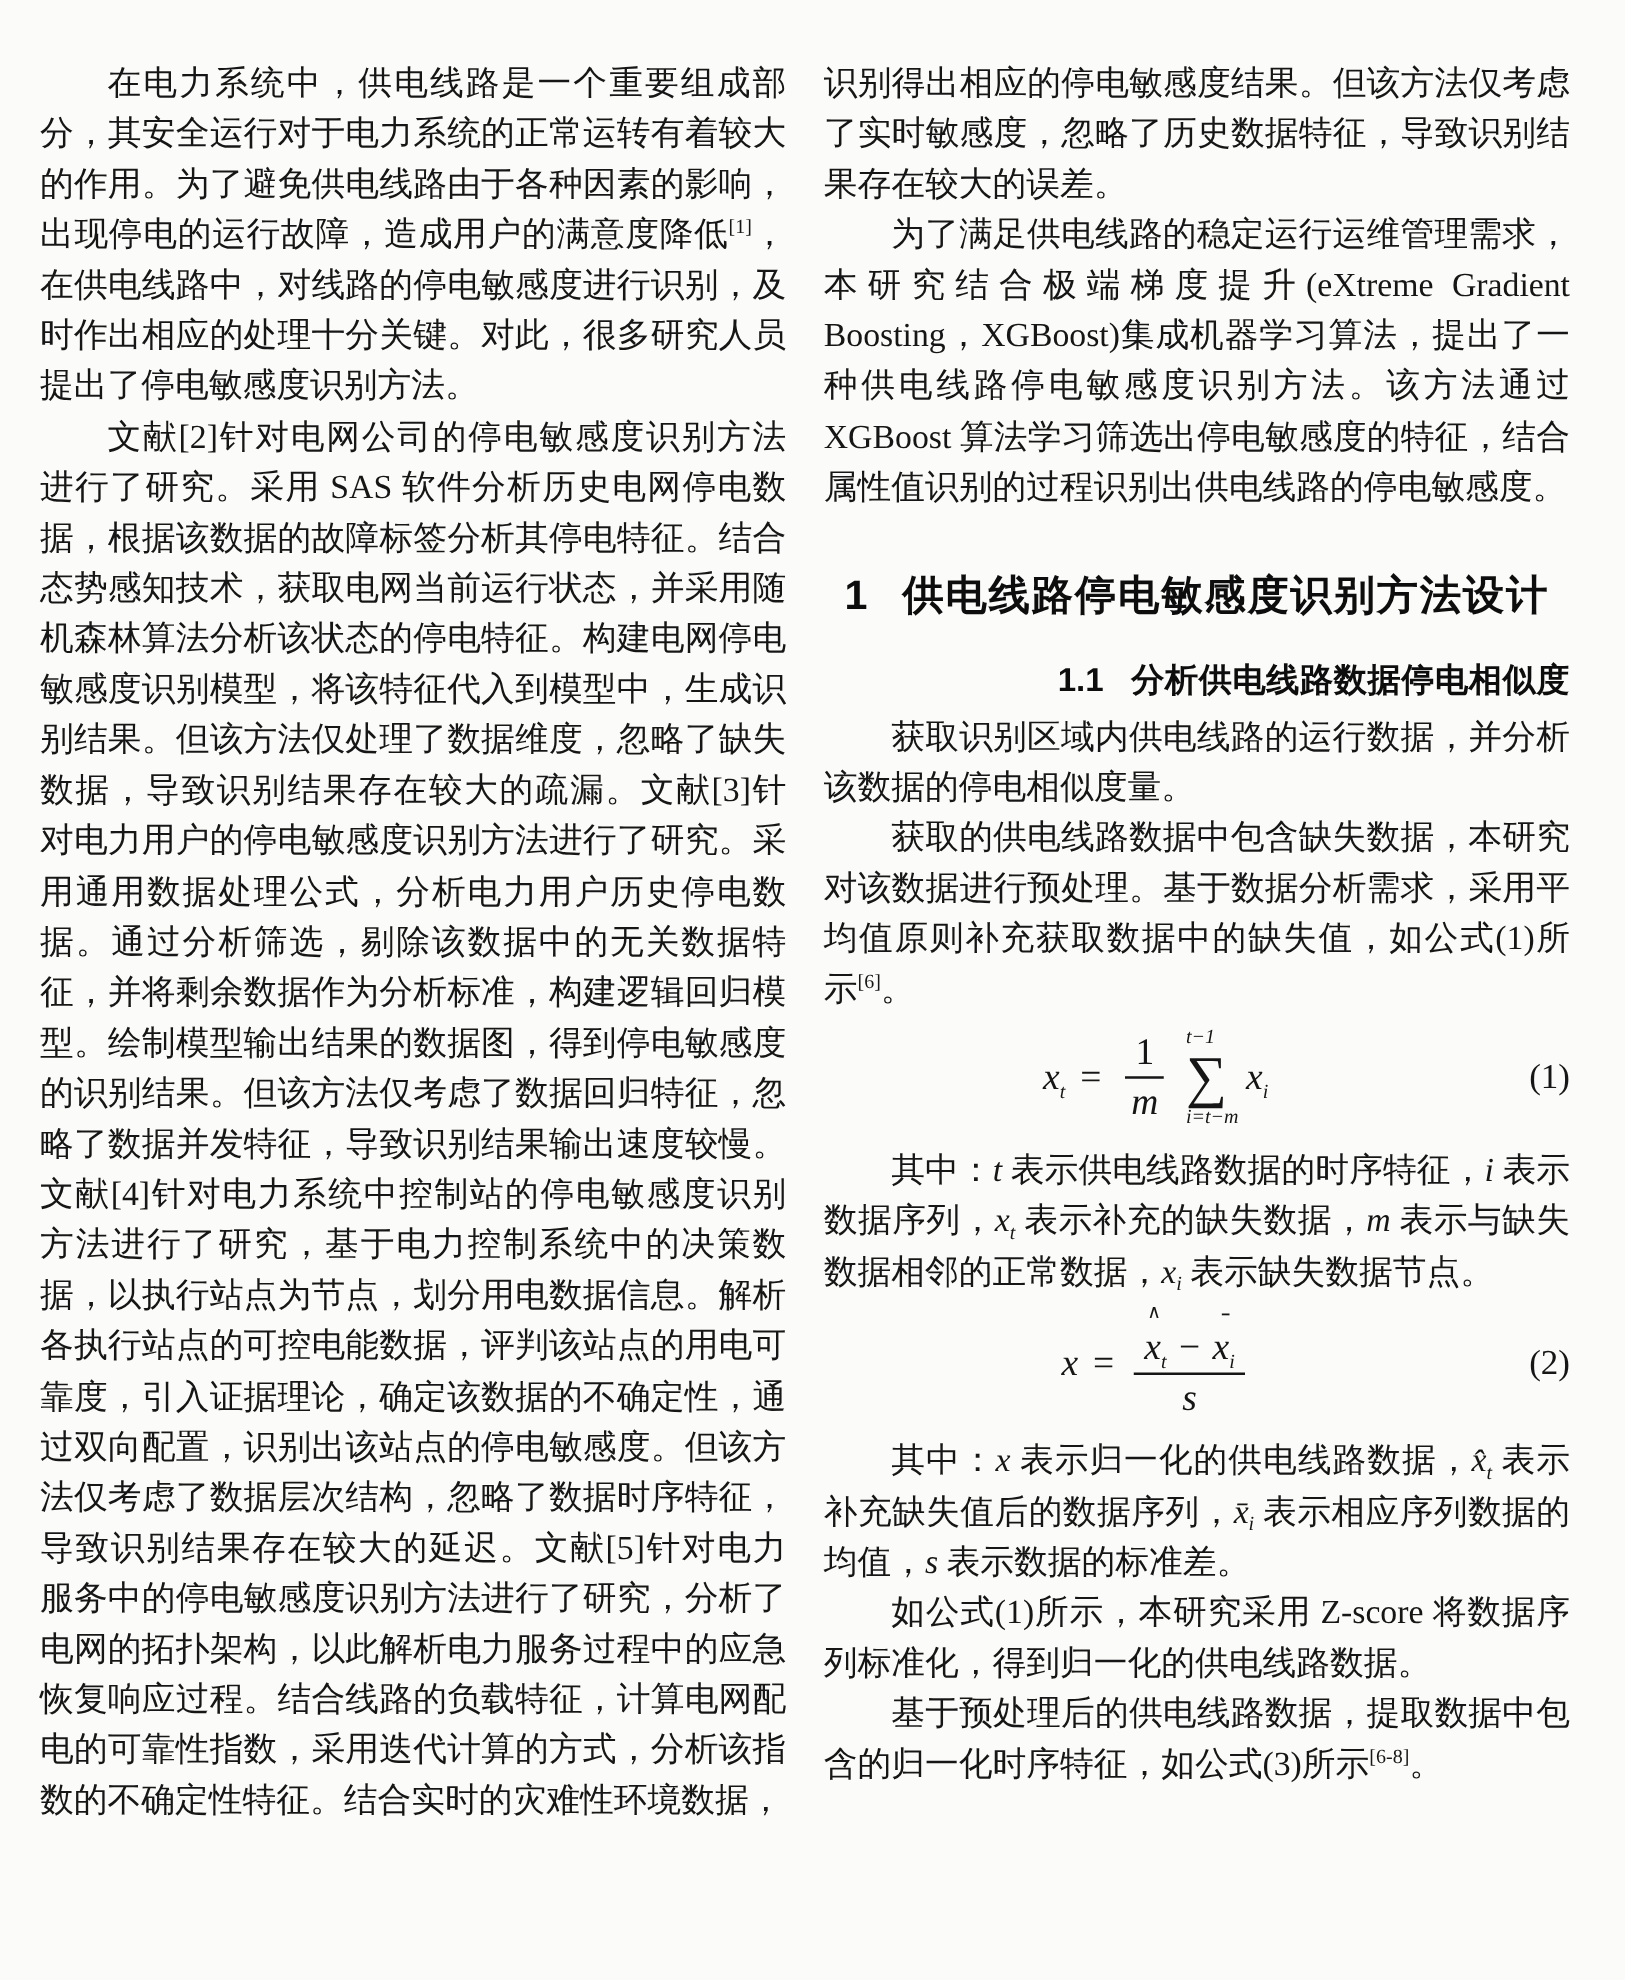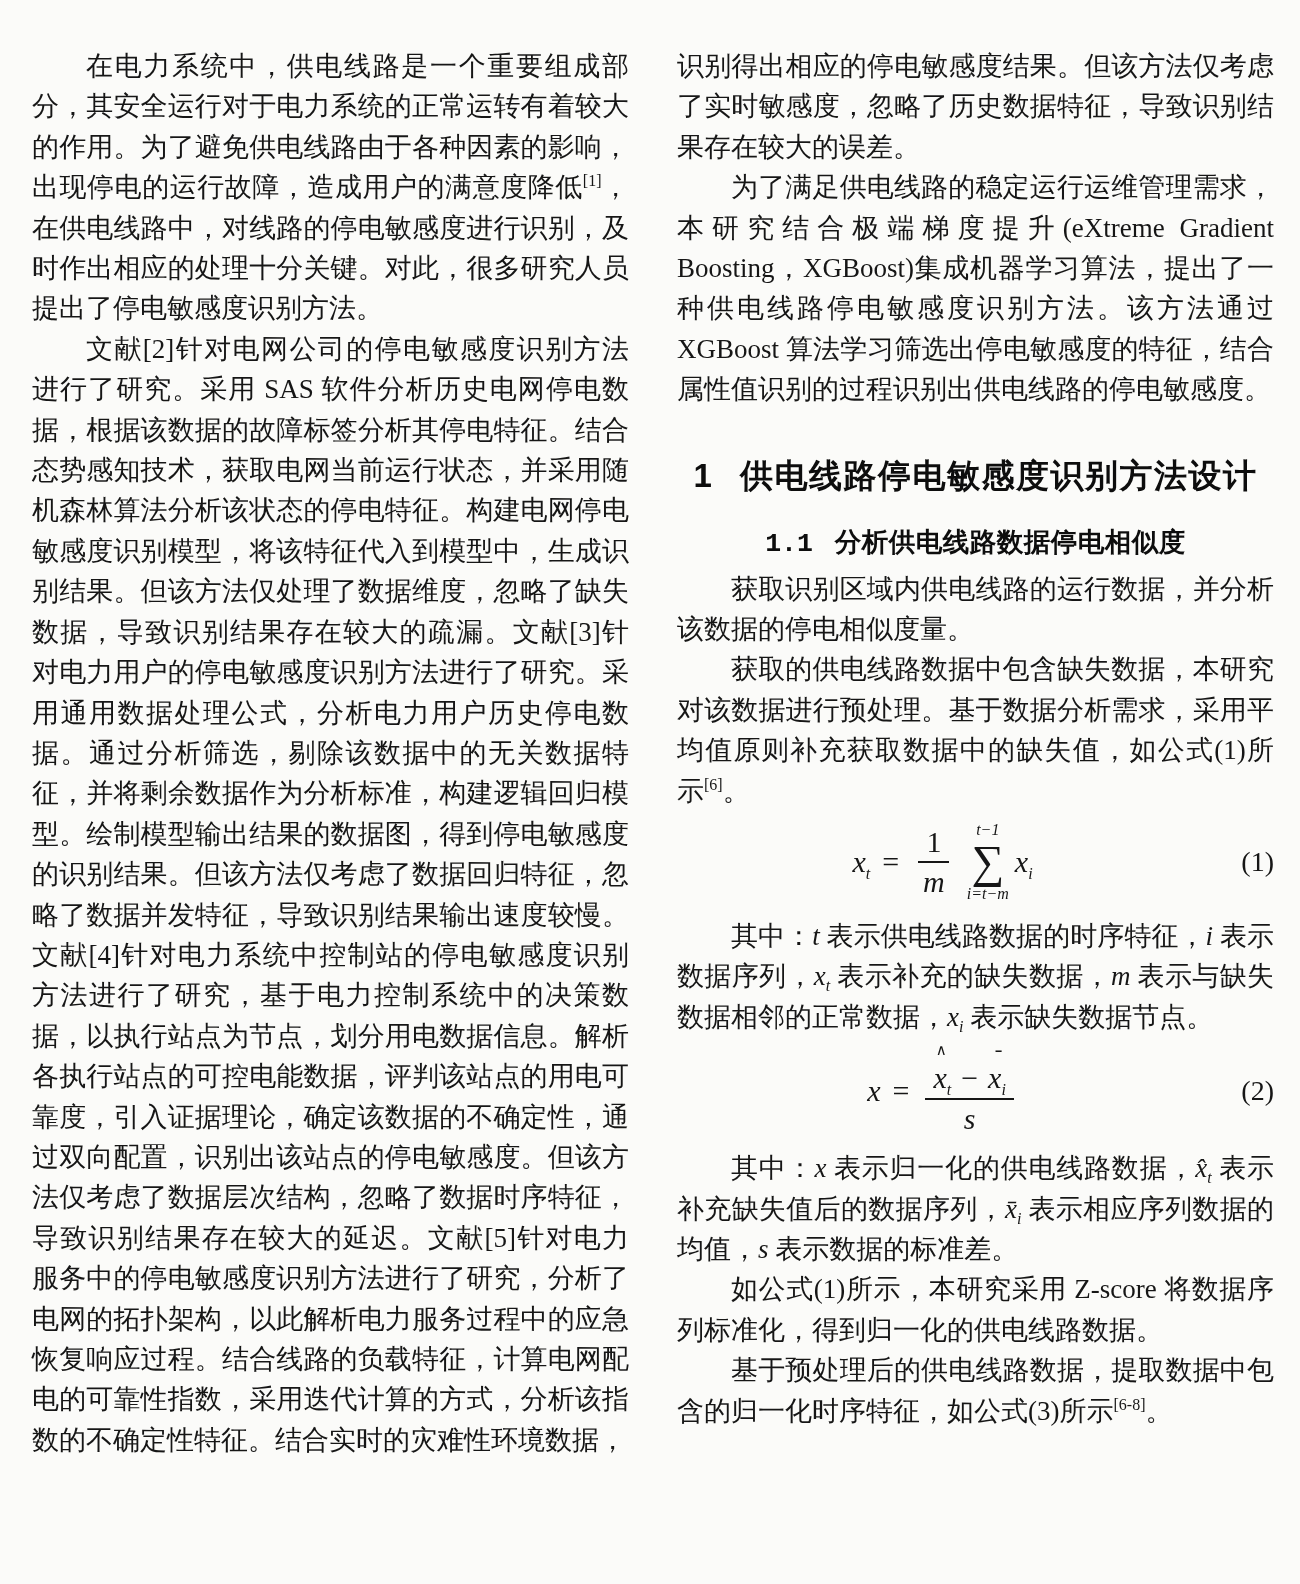--- a/index.html
+++ b/index.html
@@ -8,21 +8,21 @@
     width: 1300px; height: 1584px;
     background: #fbfbf9;
     color: #161616;
     font-family: "Liberation Serif", "DejaVu Serif", serif;
     overflow: hidden;
   }
   .page {
     width: 1120px; height: 1584px;
     padding: 46px 30px 0 32px;
     display: flex;
-    gap: 48px;
+    gap: 30px;
   }
   .col {
     flex: 0 0 597px;
     width: 597px;
     font-size: 27px;
     line-height: 40.4px;
     text-align: justify;
   }
   p { margin: 0; text-indent: 2em; }
   p.cont { text-indent: 0; }
@@ -35,46 +35,46 @@
     font-family: "Liberation Sans", "DejaVu Sans", sans-serif;
     font-size: 33px; font-weight: 700;
     color: #0d0d0d;
     margin: 42px 0 0 0;
     letter-spacing: 1.5px;
     line-height: 48px;
     text-align: center;
   }
   .sec-num { margin-right: 28px; letter-spacing: 0; }
   h2.subsec {
-    font-family: Liberation Mono, monospace;
+    font-family: Liberation Sans, sans-serif;
     font-size: 26.5px; font-weight: 700;
     color: #0d0d0d;
     margin: 26px 0 6px 0;
     letter-spacing: 0.5px;
     line-height: 37px;
-    text-align: center;
+    text-align: right;
   }
   .subsec-num { margin-right: 22px; letter-spacing: 0; }
 
   .formula {
     display: flex; align-items: center;
     margin: 10px 0 12px 0;
   }
   .f-body {
     flex: 1;
     display: flex; justify-content: center; align-items: center;
     font-size: 30px;
   }
   .vargrp { white-space: nowrap; }
   .f-eq { margin: 0 12px; font-style: normal; }
   .frac { display: inline-flex; flex-direction: column; align-items: center; margin: 0 4px; }
   .fnum { padding: 0 8px 2px 8px; border-bottom: 2px solid #161616; line-height: 1.15; display: inline-flex; align-items: flex-end; }
   .fden { padding: 2px 8px 0 8px; line-height: 1.15; }
   .fop { margin: 0 10px; font-style: normal; }
-  .sum { display: inline-flex; flex-direction: column; align-items: center; margin: 0 6px 0 10px; }
+  .sum { display: inline-flex; flex-direction: column; align-items: flex-start; margin: 0 6px 0 10px; }
   .slim { font-size: 16px; line-height: 1.15; font-style: italic; }
   .ssym { font-size: 46px; line-height: 1.0; font-style: normal; }
   .f-no { font-size: 28px; width: 66px; text-align: right; font-style: normal; }
 
   .accw { position: relative; display: inline-block; padding-top: 14px; white-space: nowrap; }
   .acc {
     position: absolute; top: -4px; left: 0; width: 1.05em;
     text-align: center; font-size: 15px; font-style: normal; line-height: 1;
   }
   .acc.bar { top: 0; font-size: 20px; font-weight: bold; }

